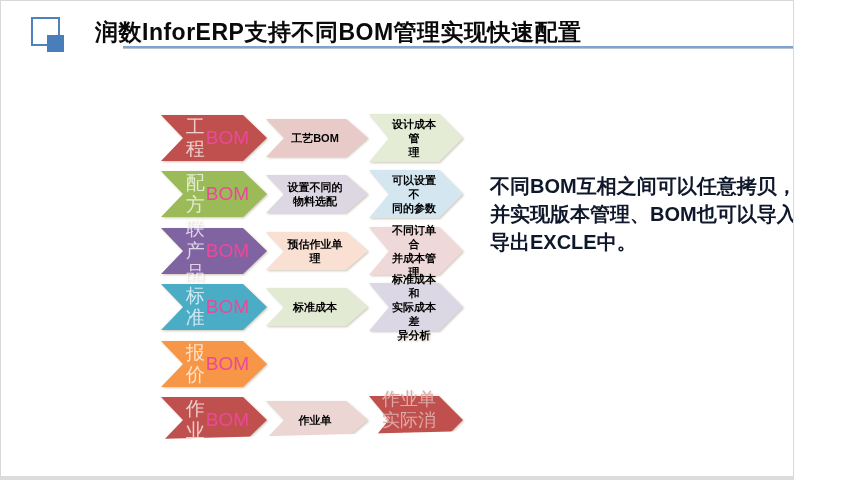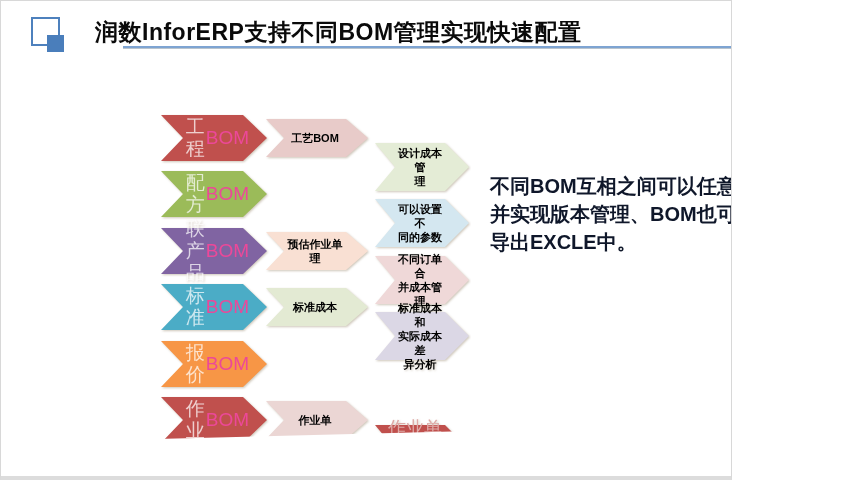--- a/index.html
+++ b/index.html
@@ -1,17 +1,17 @@
 <!DOCTYPE html>
 <html><head>
 <meta charset="utf-8">
 <style>
   html,body{margin:0;padding:0;background:#ffffff;}
   body{width:846px;height:480px;position:relative;font-family:"Liberation Sans","DejaVu Sans",sans-serif;}
-  .slide{position:absolute;left:0;top:0;width:732px;height:480px;box-sizing:border-box;
+  .slide{position:absolute;left:0;top:0;width:794px;height:480px;box-sizing:border-box;
          background:#ffffff;border:1px solid #D8D8D8;border-bottom:4px solid #DCDCDC;overflow:hidden;}
 
   
   .icon-squares{position:absolute;left:30px;top:16px;width:36px;height:38px;}
   .sq-outline{position:absolute;left:0;top:0;width:25px;height:25px;border:2px solid #4E81BD;background:#fff;}
   .sq-fill{position:absolute;left:16px;top:18px;width:17px;height:17px;background:#4A7EBB;}
   .slide-title{position:absolute;left:94px;top:16px;margin:0;font-size:23px;font-weight:bold;
                color:#0a0a0a;letter-spacing:0.5px;white-space:nowrap;}
   .title-rule{position:absolute;left:122px;top:45px;width:699px;}
   .title-rule .line-blue{height:2px;background:#7EA4D2;}
@@ -19,21 +19,21 @@
 
   
   .diagram{position:absolute;left:155px;top:108px;width:315px;height:330px;
            clip-path:polygon(0 0,100% 0,100% calc(100% - 8px),0 100%);}
   .row{position:absolute;left:0;width:315px;height:52px;}
   .row.r1{top:3px}.row.r2{top:59px}.row.r3{top:116px}.row.r4{top:172px}.row.r5{top:229px}.row.r6{top:285px}
 
   .chev{position:absolute;filter:drop-shadow(1.5px 1.8px 1px rgba(125,105,70,0.38));}
   .c1{left:5px;top:3px;width:106px;height:46px;}
   .c2{left:110px;top:7px;width:102px;height:38px;}
-  .c3{left:219px;top:2px;width:94px;height:48px;margin-top:29px;}
+  .c3{left:213px;top:2px;width:94px;height:48px;}
   .shape{position:absolute;left:0;top:0;right:0;bottom:0;
          clip-path:polygon(0 0,calc(100% - 24px) 0,100% 50%,calc(100% - 24px) 100%,0 100%,22px 50%);}
   .c2 .shape{clip-path:polygon(0 0,calc(100% - 22px) 0,100% 50%,calc(100% - 22px) 100%,0 100%,18px 50%);}
   .c3 .shape{clip-path:polygon(0 0,calc(100% - 24px) 0,100% 50%,calc(100% - 24px) 100%,0 100%,20px 50%);}
 
   
   .r1 .c1 .shape{background:#C0504D}.r1 .c2 .shape{background:#E8CBC9}.r1 .c3 .shape{background:#E4ECD6}
   .r2 .c1 .shape{background:#9BBB59}.r2 .c2 .shape{background:#DCD7E2}.r2 .c3 .shape{background:#D4E7F0}
   .r3 .c1 .shape{background:#8064A2}.r3 .c2 .shape{background:#F9E0D3}.r3 .c3 .shape{background:#EFD8D8}
   .r4 .c1 .shape{background:#4BACC6}.r4 .c2 .shape{background:#E3EAD3}.r4 .c3 .shape{background:#DBD7E5}
@@ -95,20 +95,25 @@
       </div>
     </div>
 
     <div class="row r2">
       <div class="chev c1">
         <div class="shape"></div>
         <span class="lbl1">
           <span class="cn">配方</span>
           <span class="en">BOM</span>
         </span>
+      </div>
+      <div class="chev c2">
+        <div class="shape"></div>
+        <span class="lbl2">设置不同的
+物料选配</span>
       </div>
       <div class="chev c3">
         <div class="shape"></div>
         <span class="lbl2">可以设置不
 同的参数</span>
       </div>
     </div>
 
     <div class="row r3">
       <div class="chev c1">

